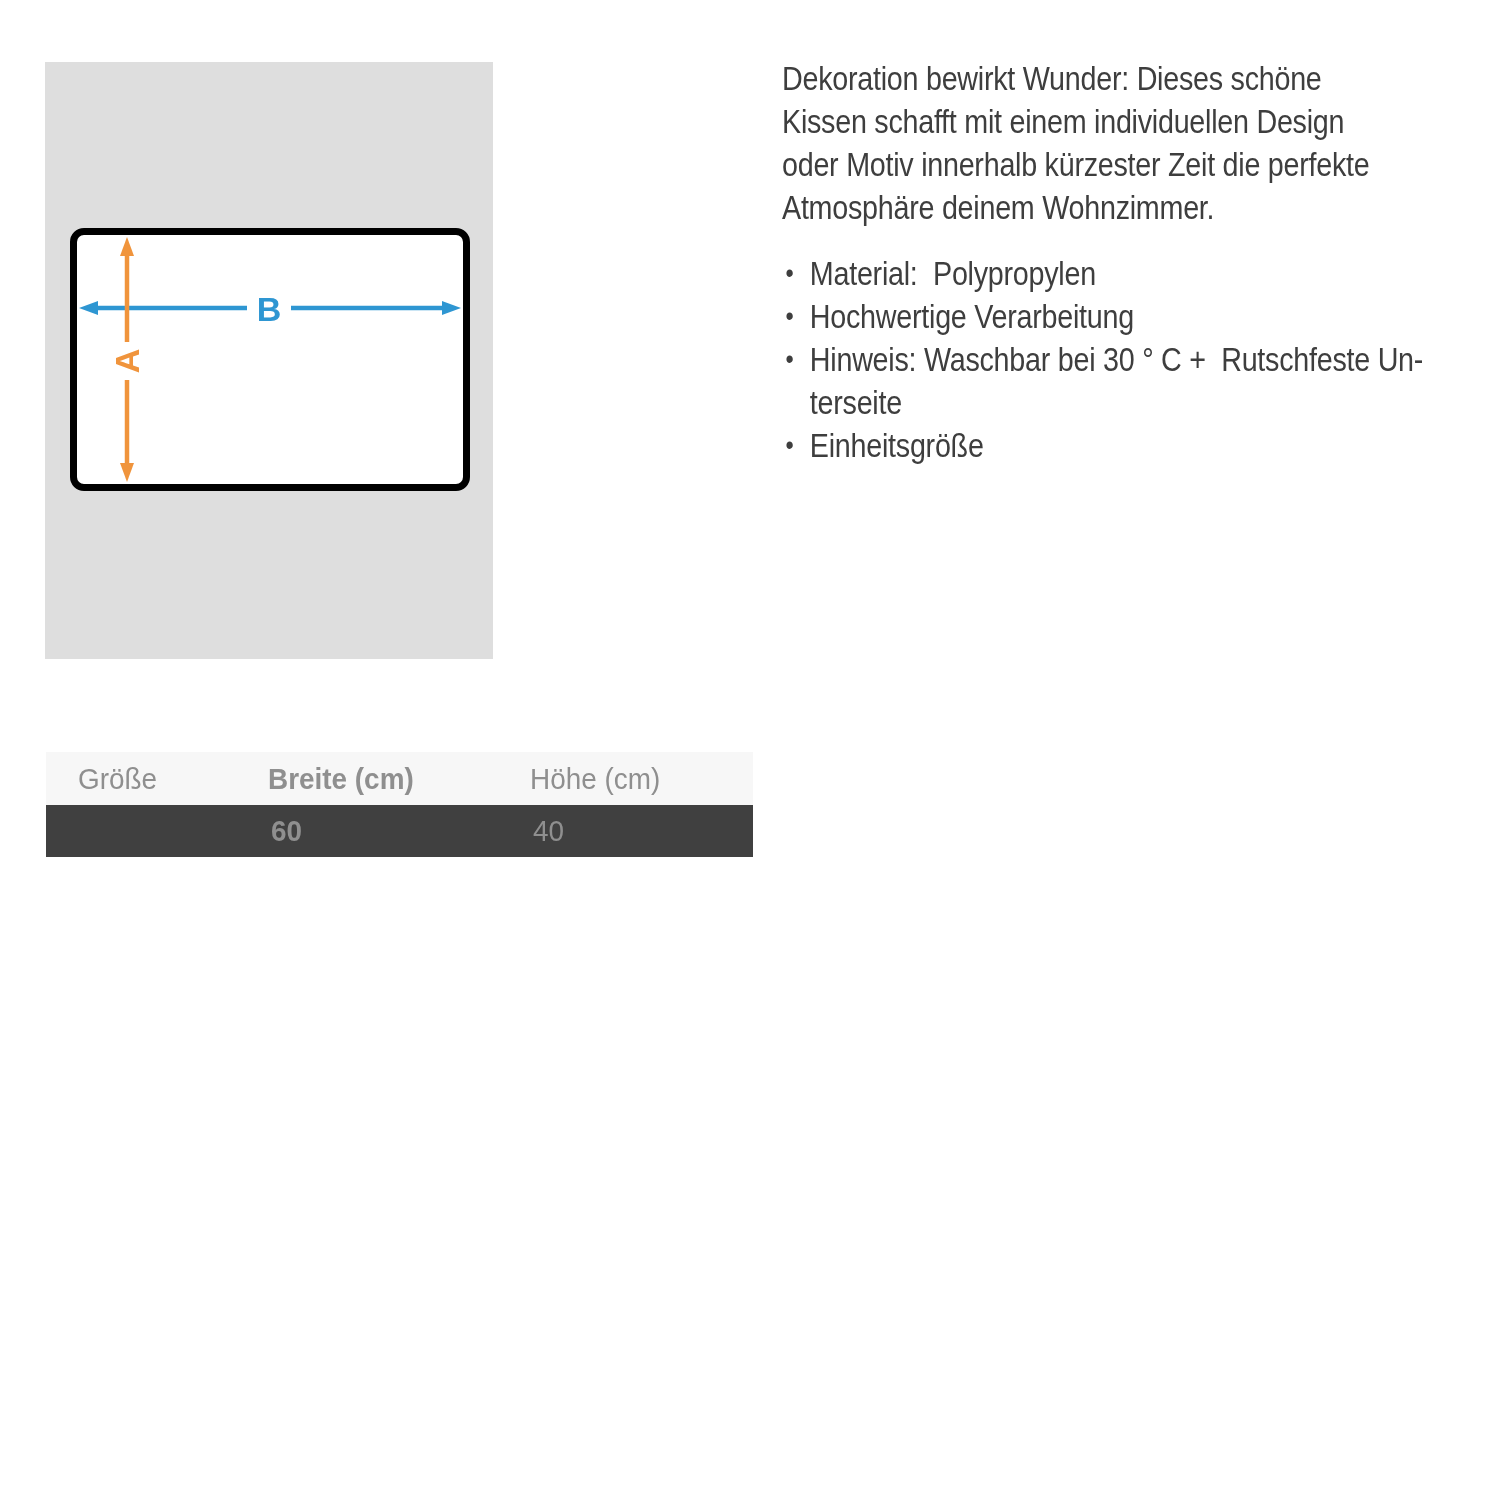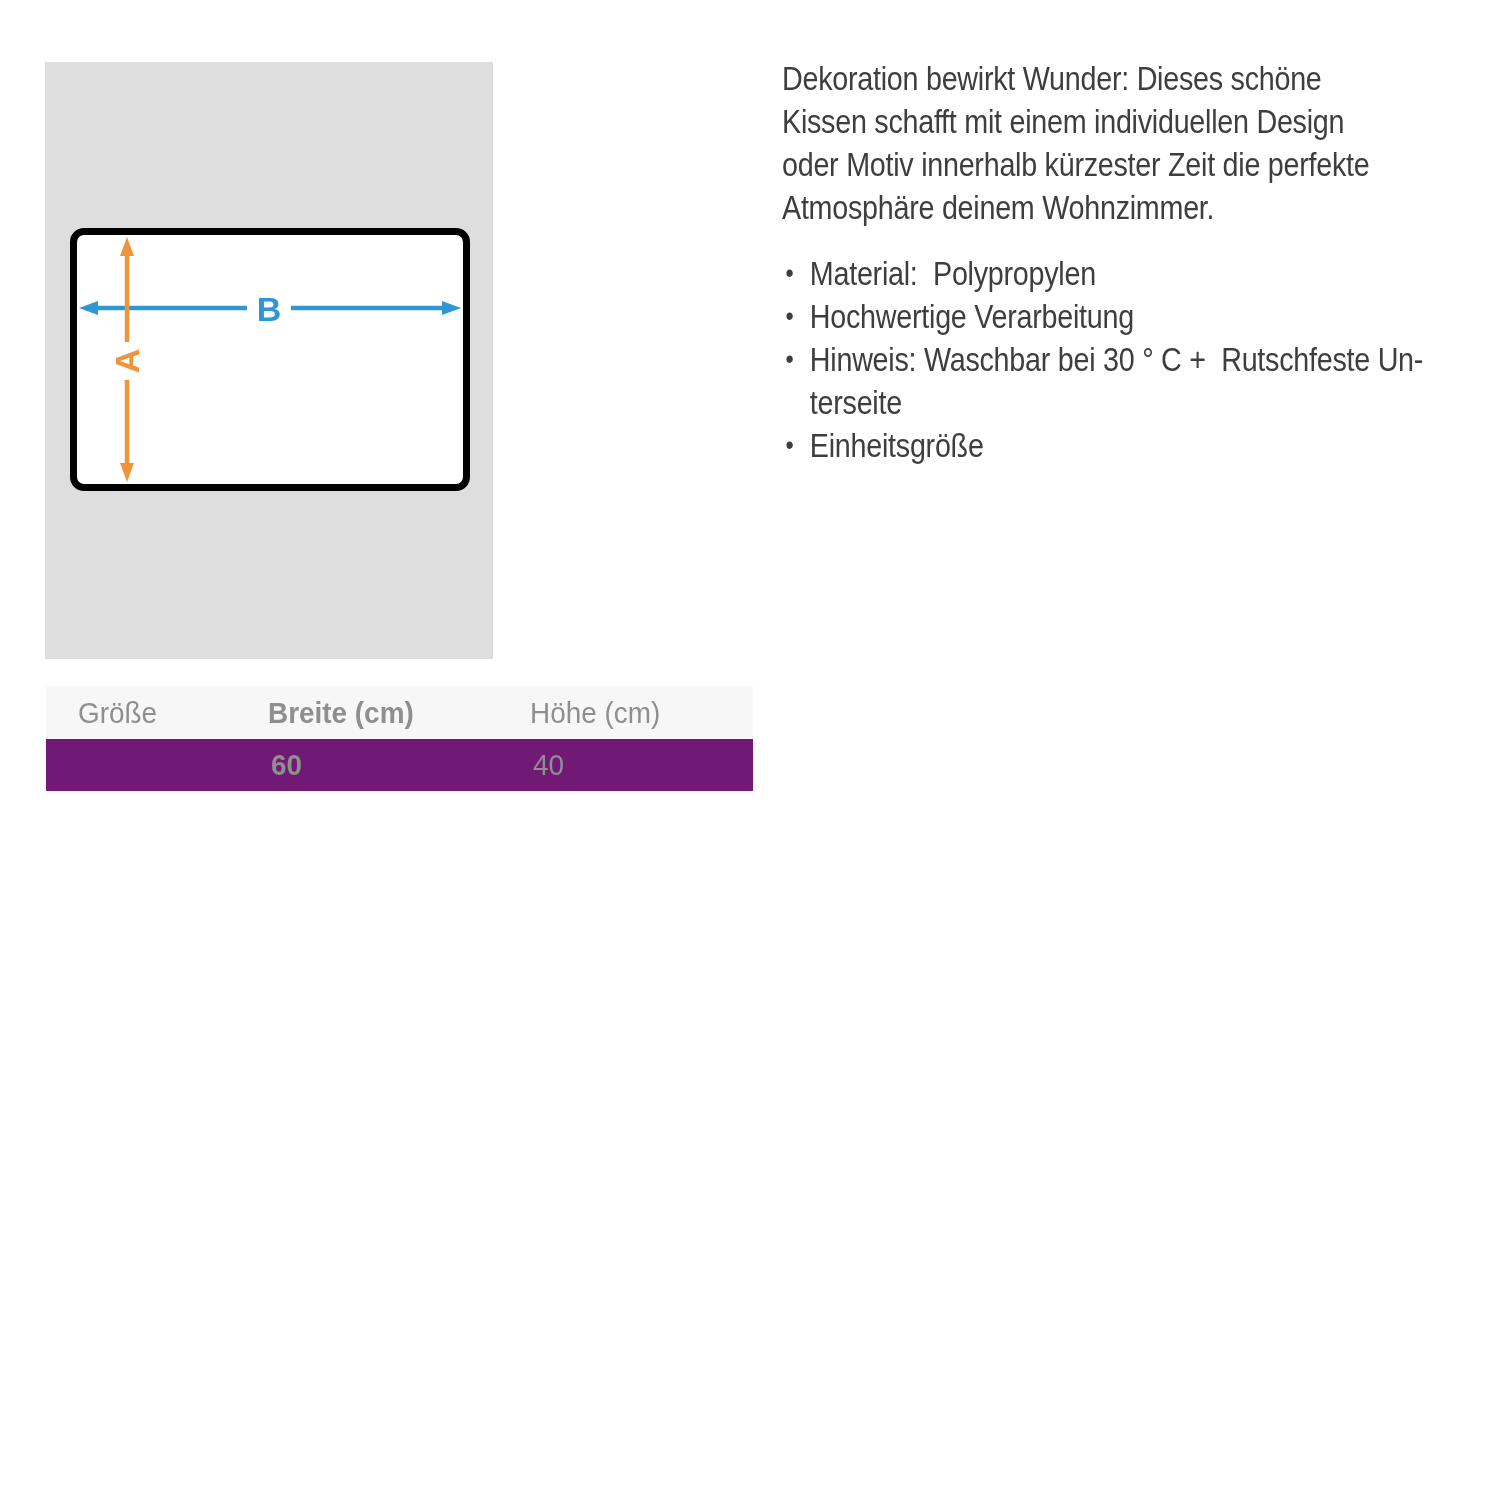--- a/index.html
+++ b/index.html
@@ -58,34 +58,34 @@
     width: 32px;
     padding-left: 4px;
     font-size: 27px;
     flex: 0 0 32px;
   }
   .feat-text { white-space: pre; }
 
   
   .size-table {
     position: absolute;
-    left: 46px; top: 686px;
+    left: 46px; top: 752px;
     width: 707px;
     color: #8f8f8f;
     font-size: 30px;
   }
   .t-head {
     display: flex; align-items: center;
     height: 53px;
     background: #f7f7f7;
   }
   .t-row {
     display: flex; align-items: center;
     height: 52px;
-    background: #701a75;
+    background: #404040;
   }
   .t-head > div, .t-row > div { box-sizing: border-box; }
   .col-a { width: 190px; }
   .col-b { width: 262px; font-weight: bold; }
   .col-c { width: 255px; }
   .t-head > div { padding-left: 32px; }
   .t-row  > div { padding-left: 35px; }
   .cell-text {
     display: inline-block;
     transform: scaleX(0.93);

